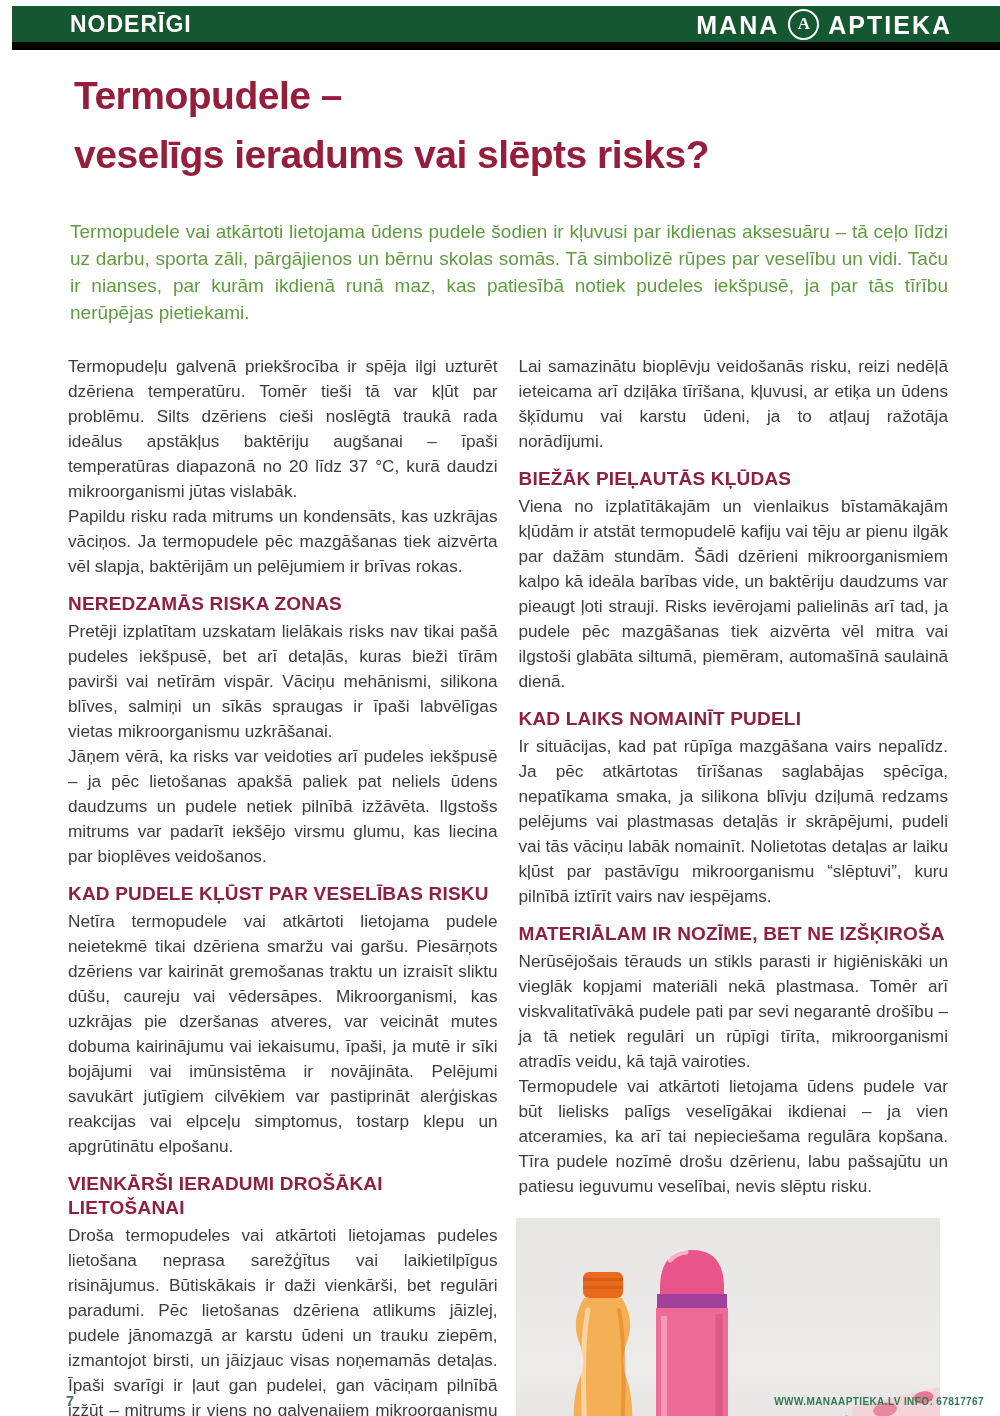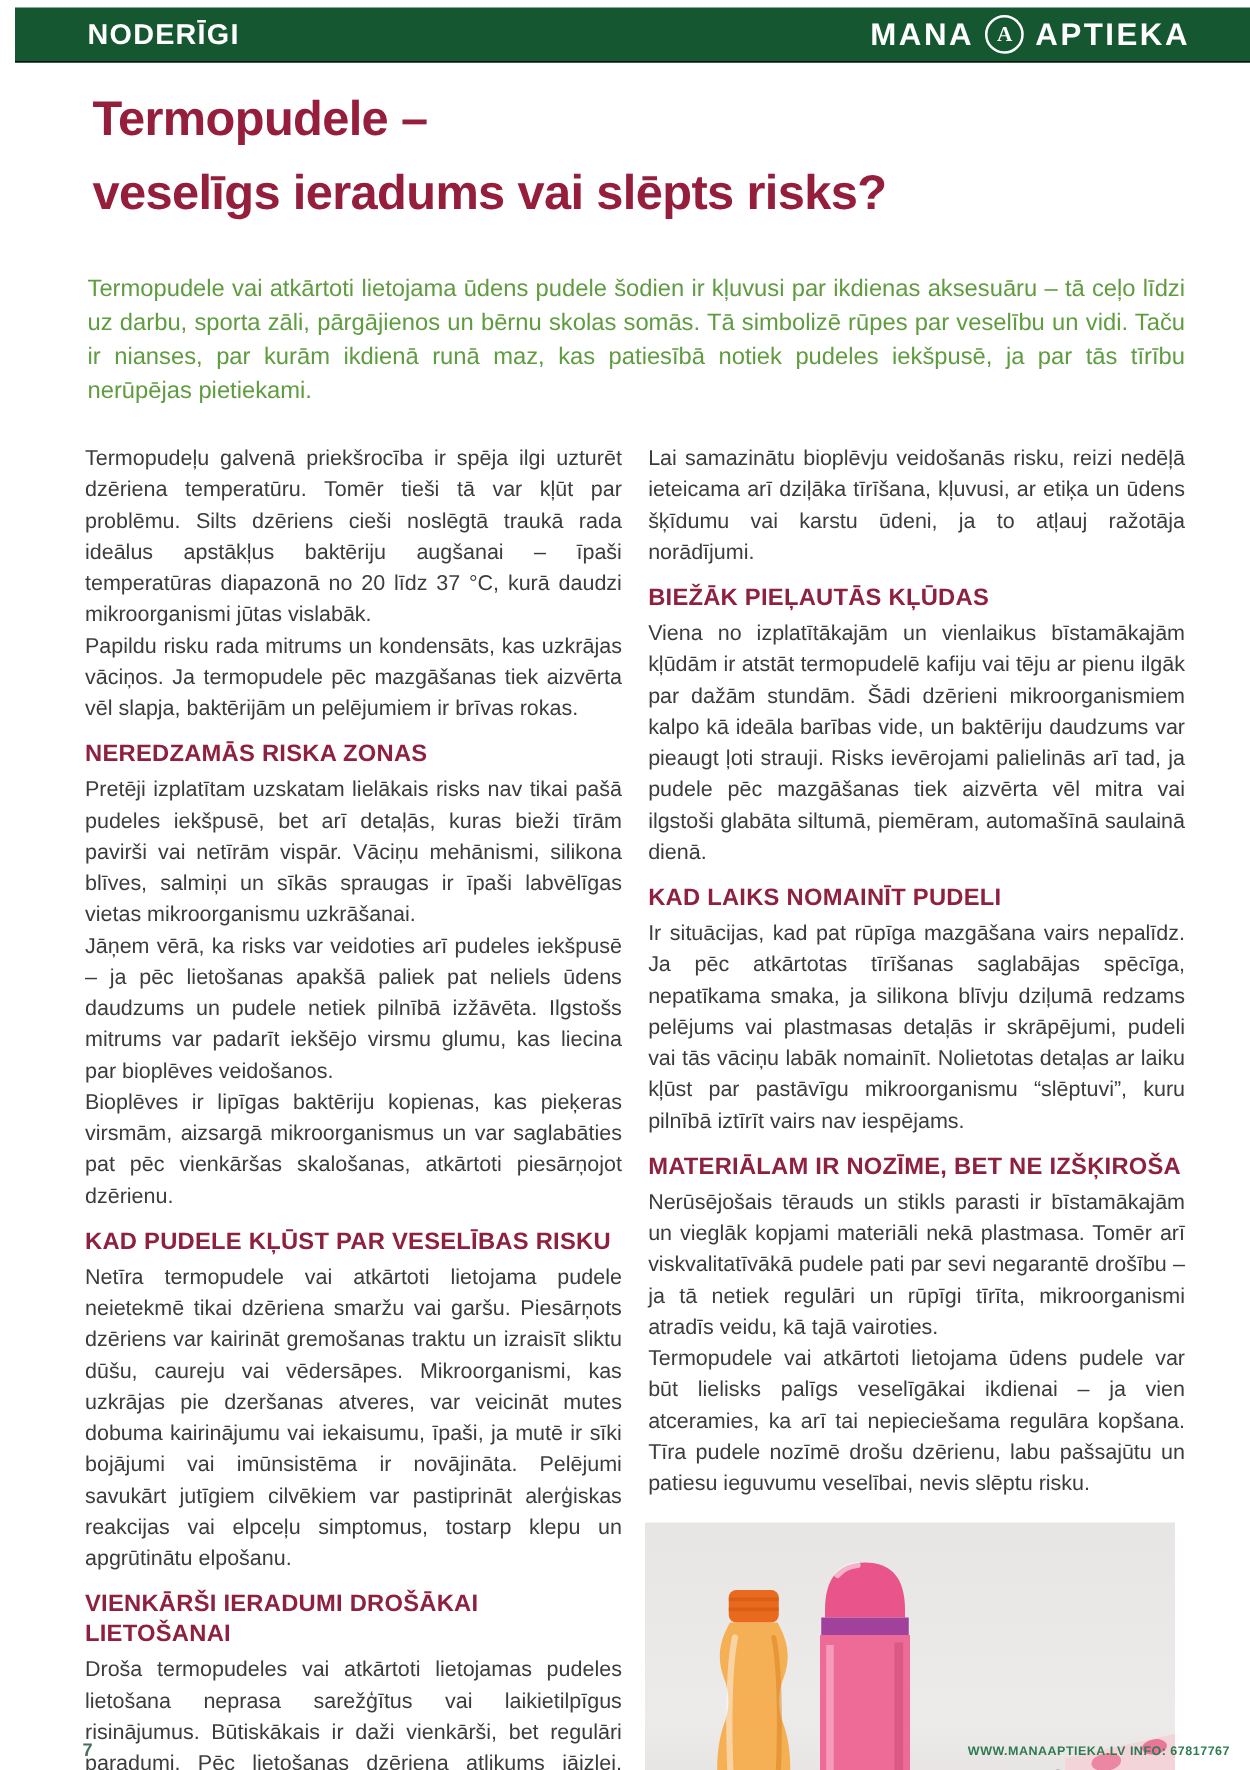--- a/index.html
+++ b/index.html
@@ -4,21 +4,21 @@
 <style>
   html,body{margin:0;padding:0;background:#ffffff;}
   .page{
     position:relative;width:1000px;height:1416px;background:#ffffff;
     overflow:hidden;font-family:"Liberation Sans", sans-serif;
     -webkit-font-smoothing:antialiased;
   }
   
   .topbar{
     position:absolute;top:6px;left:12px;right:0;height:44px;
-    background:#155731;border-bottom:1px solid #000000;
+    background:#155731;border-bottom:8px solid #000000;
     display:flex;align-items:center;justify-content:space-between;
     padding:0 48px 0 58px;box-sizing:border-box;
   }
   .topbar-label{
     color:#ffffff;font-size:23px;font-weight:600;letter-spacing:1px;
   }
   .brand{display:flex;align-items:flex-end;gap:9px;color:#ffffff;
     font-size:25px;font-weight:600;letter-spacing:2px;}
   .brand-mark{
     width:31px;height:31px;border-radius:50%;border:2.5px solid #ffffff;
@@ -89,35 +89,34 @@
 
   <p class="lead">Termopudele vai atkārtoti lietojama ūdens pudele šodien ir kļuvusi par ikdienas aksesuāru – tā ceļo līdzi uz darbu, sporta zāli, pārgājienos un bērnu skolas somās. Tā simbolizē rūpes par veselību un vidi. Taču ir nianses, par kurām ikdienā runā maz, kas patiesībā notiek pudeles iekšpusē, ja par tās tīrību nerūpējas pietiekami.</p>
 
   <div class="columns">
     <div class="col">
         <p class="body-p">Termopudeļu galvenā priekšrocība ir spēja ilgi uzturēt dzēriena temperatūru. Tomēr tieši tā var kļūt par problēmu. Silts dzēriens cieši noslēgtā traukā rada ideālus apstākļus baktēriju augšanai – īpaši temperatūras diapazonā no 20 līdz 37 °C, kurā daudzi mikroorganismi jūtas vislabāk.</p>
         <p class="body-p">Papildu risku rada mitrums un kondensāts, kas uzkrājas vāciņos. Ja termopudele pēc mazgāšanas tiek aizvērta vēl slapja, baktērijām un pelējumiem ir brīvas rokas.</p>
         <h3 class="subhead">NEREDZAMĀS RISKA ZONAS</h3>
         <p class="body-p">Pretēji izplatītam uzskatam lielākais risks nav tikai pašā pudeles iekšpusē, bet arī detaļās, kuras bieži tīrām pavirši vai netīrām vispār. Vāciņu mehānismi, silikona blīves, salmiņi un sīkās spraugas ir īpaši labvēlīgas vietas mikroorganismu uzkrāšanai.</p>
         <p class="body-p">Jāņem vērā, ka risks var veidoties arī pudeles iekšpusē – ja pēc lietošanas apakšā paliek pat neliels ūdens daudzums un pudele netiek pilnībā izžāvēta. Ilgstošs mitrums var padarīt iekšējo virsmu glumu, kas liecina par bioplēves veidošanos.</p>
-        <p class="body-p">Bioplēves ir lipīgas baktēriju kopienas, kas pieķeras virsmām, aizsargā mikroorganismus un var saglabāties pat pēc vienkāršas skalošanas, atkārtoti piesārņojot dzērienu.</p>
         <h3 class="subhead">KAD PUDELE KĻŪST PAR VESELĪBAS RISKU</h3>
         <p class="body-p">Netīra termopudele vai atkārtoti lietojama pudele neietekmē tikai dzēriena smaržu vai garšu. Piesārņots dzēriens var kairināt gremošanas traktu un izraisīt sliktu dūšu, caureju vai vēdersāpes. Mikroorganismi, kas uzkrājas pie dzeršanas atveres, var veicināt mutes dobuma kairinājumu vai iekaisumu, īpaši, ja mutē ir sīki bojājumi vai imūnsistēma ir novājināta. Pelējumi savukārt jutīgiem cilvēkiem var pastiprināt alerģiskas reakcijas vai elpceļu simptomus, tostarp klepu un apgrūtinātu elpošanu.</p>
         <h3 class="subhead">VIENKĀRŠI IERADUMI DROŠĀKAI LIETOŠANAI</h3>
         <p class="body-p">Droša termopudeles vai atkārtoti lietojamas pudeles lietošana neprasa sarežģītus vai laikietilpīgus risinājumus. Būtiskākais ir daži vienkārši, bet regulāri paradumi. Pēc lietošanas dzēriena atlikums jāizlej, pudele jānomazgā ar karstu ūdeni un trauku ziepēm, izmantojot birsti, un jāizjauc visas noņemamās detaļas. Īpaši svarīgi ir ļaut gan pudelei, gan vāciņam pilnībā izžūt – mitrums ir viens no galvenajiem mikroorganismu sabiedrotajiem.</p>
       </div>
     <div class="col">
       <div>
           <p class="body-p">Lai samazinātu bioplēvju veidošanās risku, reizi nedēļā ieteicama arī dziļāka tīrīšana, kļuvusi, ar etiķa un ūdens šķīdumu vai karstu ūdeni, ja to atļauj ražotāja norādījumi.</p>
           <h3 class="subhead">BIEŽĀK PIEĻAUTĀS KĻŪDAS</h3>
           <p class="body-p">Viena no izplatītākajām un vienlaikus bīstamākajām kļūdām ir atstāt termopudelē kafiju vai tēju ar pienu ilgāk par dažām stundām. Šādi dzērieni mikroorganismiem kalpo kā ideāla barības vide, un baktēriju daudzums var pieaugt ļoti strauji. Risks ievērojami palielinās arī tad, ja pudele pēc mazgāšanas tiek aizvērta vēl mitra vai ilgstoši glabāta siltumā, piemēram, automašīnā saulainā dienā.</p>
           <h3 class="subhead">KAD LAIKS NOMAINĪT PUDELI</h3>
           <p class="body-p">Ir situācijas, kad pat rūpīga mazgāšana vairs nepalīdz. Ja pēc atkārtotas tīrīšanas saglabājas spēcīga, nepatīkama smaka, ja silikona blīvju dziļumā redzams pelējums vai plastmasas detaļās ir skrāpējumi, pudeli vai tās vāciņu labāk nomainīt. Nolietotas detaļas ar laiku kļūst par pastāvīgu mikroorganismu “slēptuvi”, kuru pilnībā iztīrīt vairs nav iespējams.</p>
           <h3 class="subhead">MATERIĀLAM IR NOZĪME, BET NE IZŠĶIROŠA</h3>
-          <p class="body-p">Nerūsējošais tērauds un stikls parasti ir bīstamākajām un vieglāk kopjami materiāli nekā plastmasa. Tomēr arī viskvalitatīvākā pudele pati par sevi negarantē drošību – ja tā netiek regulāri un rūpīgi tīrīta, mikroorganismi atradīs veidu, kā tajā vairoties.</p>
+          <p class="body-p">Nerūsējošais tērauds un stikls parasti ir higiēniskāki un vieglāk kopjami materiāli nekā plastmasa. Tomēr arī viskvalitatīvākā pudele pati par sevi negarantē drošību – ja tā netiek regulāri un rūpīgi tīrīta, mikroorganismi atradīs veidu, kā tajā vairoties.</p>
           <p class="body-p">Termopudele vai atkārtoti lietojama ūdens pudele var būt lielisks palīgs veselīgākai ikdienai – ja vien atceramies, ka arī tai nepieciešama regulāra kopšana. Tīra pudele nozīmē drošu dzērienu, labu pašsajūtu un patiesu ieguvumu veselībai, nevis slēptu risku.</p>
         </div>
 
       <figure class="photo" style="margin-top:19px;margin-right:0;margin-bottom:0;">
         <svg viewBox="0 0 424 284" xmlns="http://www.w3.org/2000/svg">
 
           <ellipse cx="88" cy="253" rx="56" ry="7" fill="#9b9693" opacity="0.25"></ellipse>
           <ellipse cx="176" cy="255" rx="62" ry="8" fill="#9b9693" opacity="0.28"></ellipse>
           <ellipse cx="330" cy="266" rx="100" ry="9" fill="#9b9693" opacity="0.25"></ellipse>
 

